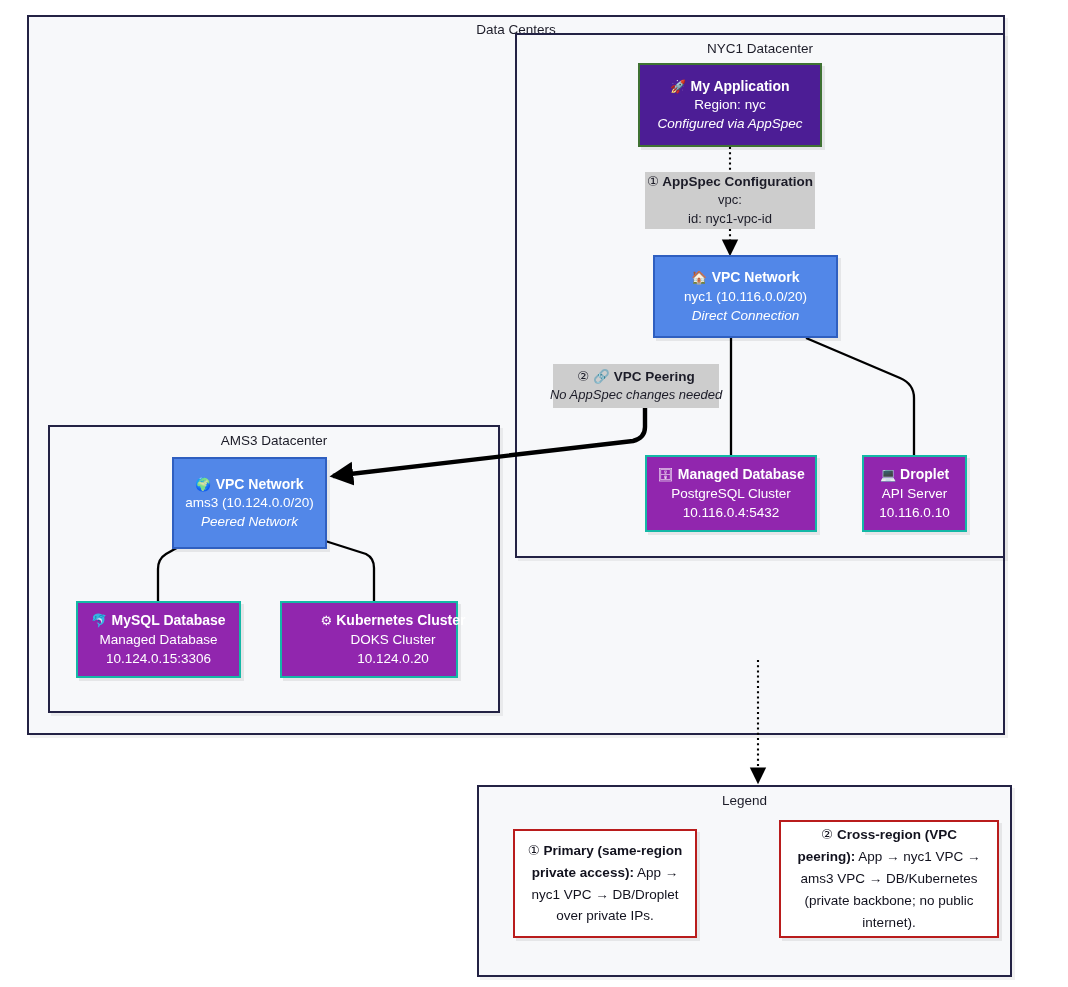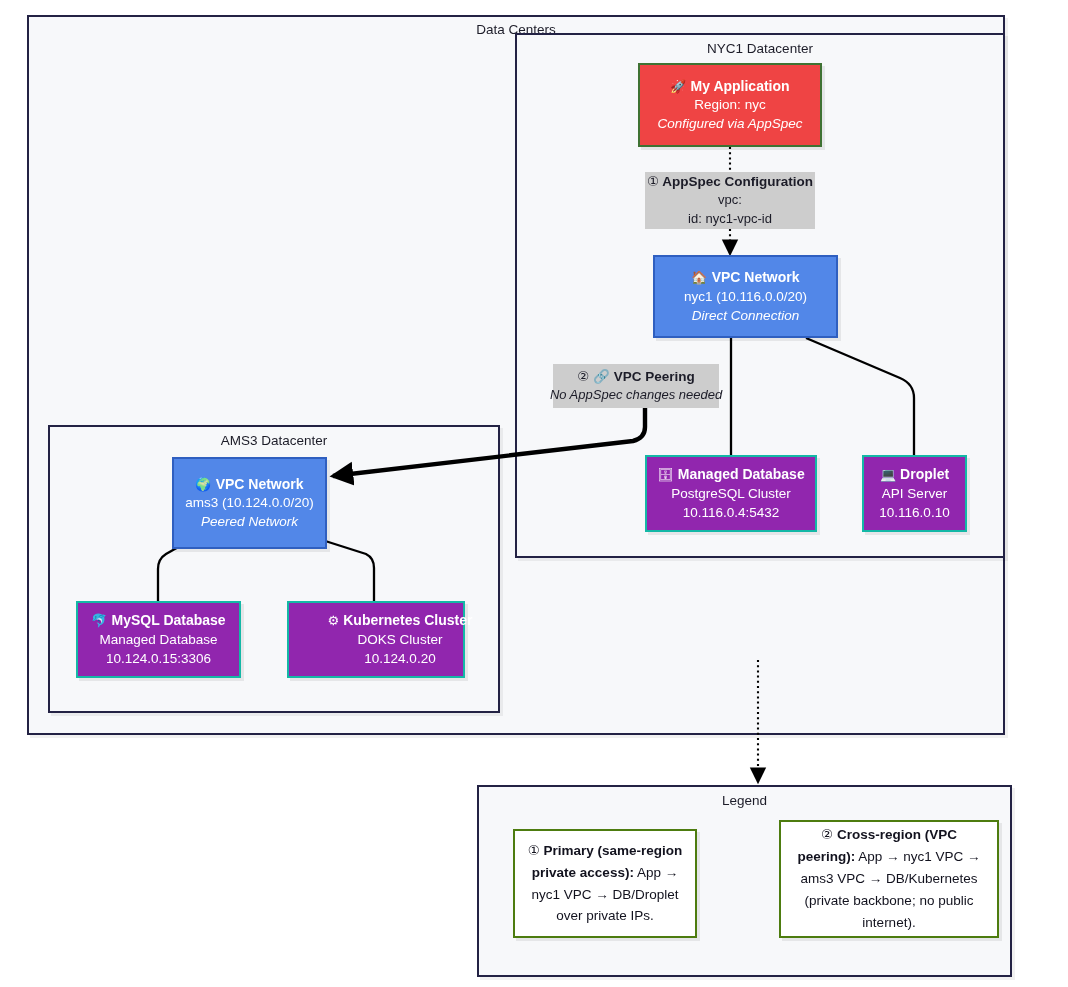--- a/index.html
+++ b/index.html
@@ -18,36 +18,36 @@
   
   .node{position:absolute;box-sizing:border-box;display:flex;flex-direction:column;
         align-items:center;justify-content:center;text-align:center;
         box-shadow:3px 3px 0 rgba(0,0,0,0.07);}
   .node .ttl{font-weight:bold;font-size:14px;line-height:1.33;white-space:nowrap;}
   .node .ttl .gl{font-family:"DejaVu Sans",sans-serif;font-weight:normal;
                  margin-right:4px;font-size:13px;}
   .node .sub{font-size:13.5px;line-height:1.42;white-space:nowrap;}
   .node .sub.it{font-style:italic;}
 
-  .node.green{background:#ef4444;border:2px solid #3f7233;color:#ffffff;}
+  .node.green{background:#4c1d95;border:2px solid #3f7233;color:#ffffff;}
   .node.blue {background:#5287e8;border:2px solid #2f5fc0;color:#ffffff;}
   .node.purple{background:#9126ae;border:2px solid #14b8a6;color:#ffffff;}
 
   
   .elabel{position:absolute;box-sizing:border-box;background:#cdcdcd;
           display:flex;flex-direction:column;align-items:center;justify-content:center;
           text-align:center;color:#1c1c28;}
   .elabel .l1{font-weight:bold;font-size:13.5px;line-height:1.35;white-space:nowrap;}
   .elabel .l1 .gl{font-family:"DejaVu Sans",sans-serif;font-weight:normal;}
   .elabel .l2{font-size:13px;line-height:1.45;white-space:nowrap;}
   .elabel .l2.it{font-style:italic;}
 
   
   .lcard{position:absolute;box-sizing:border-box;background:#ffffff;
-         border:2px solid #4d7c0f;box-shadow:3px 3px 0 rgba(0,0,0,0.07);
+         border:2px solid #b91c1c;box-shadow:3px 3px 0 rgba(0,0,0,0.07);
          display:flex;align-items:center;justify-content:center;
          padding:10px 12px;text-align:center;}
   .lcard p{margin:0;font-size:13.5px;line-height:1.62;color:#12121e;}
   .lcard b{font-weight:bold;}
 
   svg.wires{position:absolute;left:0;top:0;width:1068px;height:987px;
             pointer-events:none;overflow:visible;}
 </style>
 </head>
 <body>
@@ -156,21 +156,21 @@
   </div>
 
   <div class="node purple" style="left:76px;top:601px;width:165px;height:77px;">
     <div class="ttl">
       <span class="gl">🐬</span><span>MySQL Database</span>
     </div>
     <div class="sub">Managed Database</div>
     <div class="sub">10.124.0.15:3306</div>
   </div>
 
-  <div class="node purple" style="left:287px;top:601px;width:178px;height:77px;padding-left:48px;">
+  <div class="node purple" style="left:280px;top:601px;width:178px;height:77px;padding-left:48px;">
     <div class="ttl">
       <span class="gl">⚙</span><span>Kubernetes Cluster</span>
     </div>
     <div class="sub">DOKS Cluster</div>
     <div class="sub">10.124.0.20</div>
   </div>
 
   <div class="lcard" style="left:513px;top:829px;width:184px;height:109px;">
     <p><span>①</span>
       <b>Primary (same-region private access):</b><span> App → nyc1 VPC → DB/Droplet over private IPs.</span></p>

